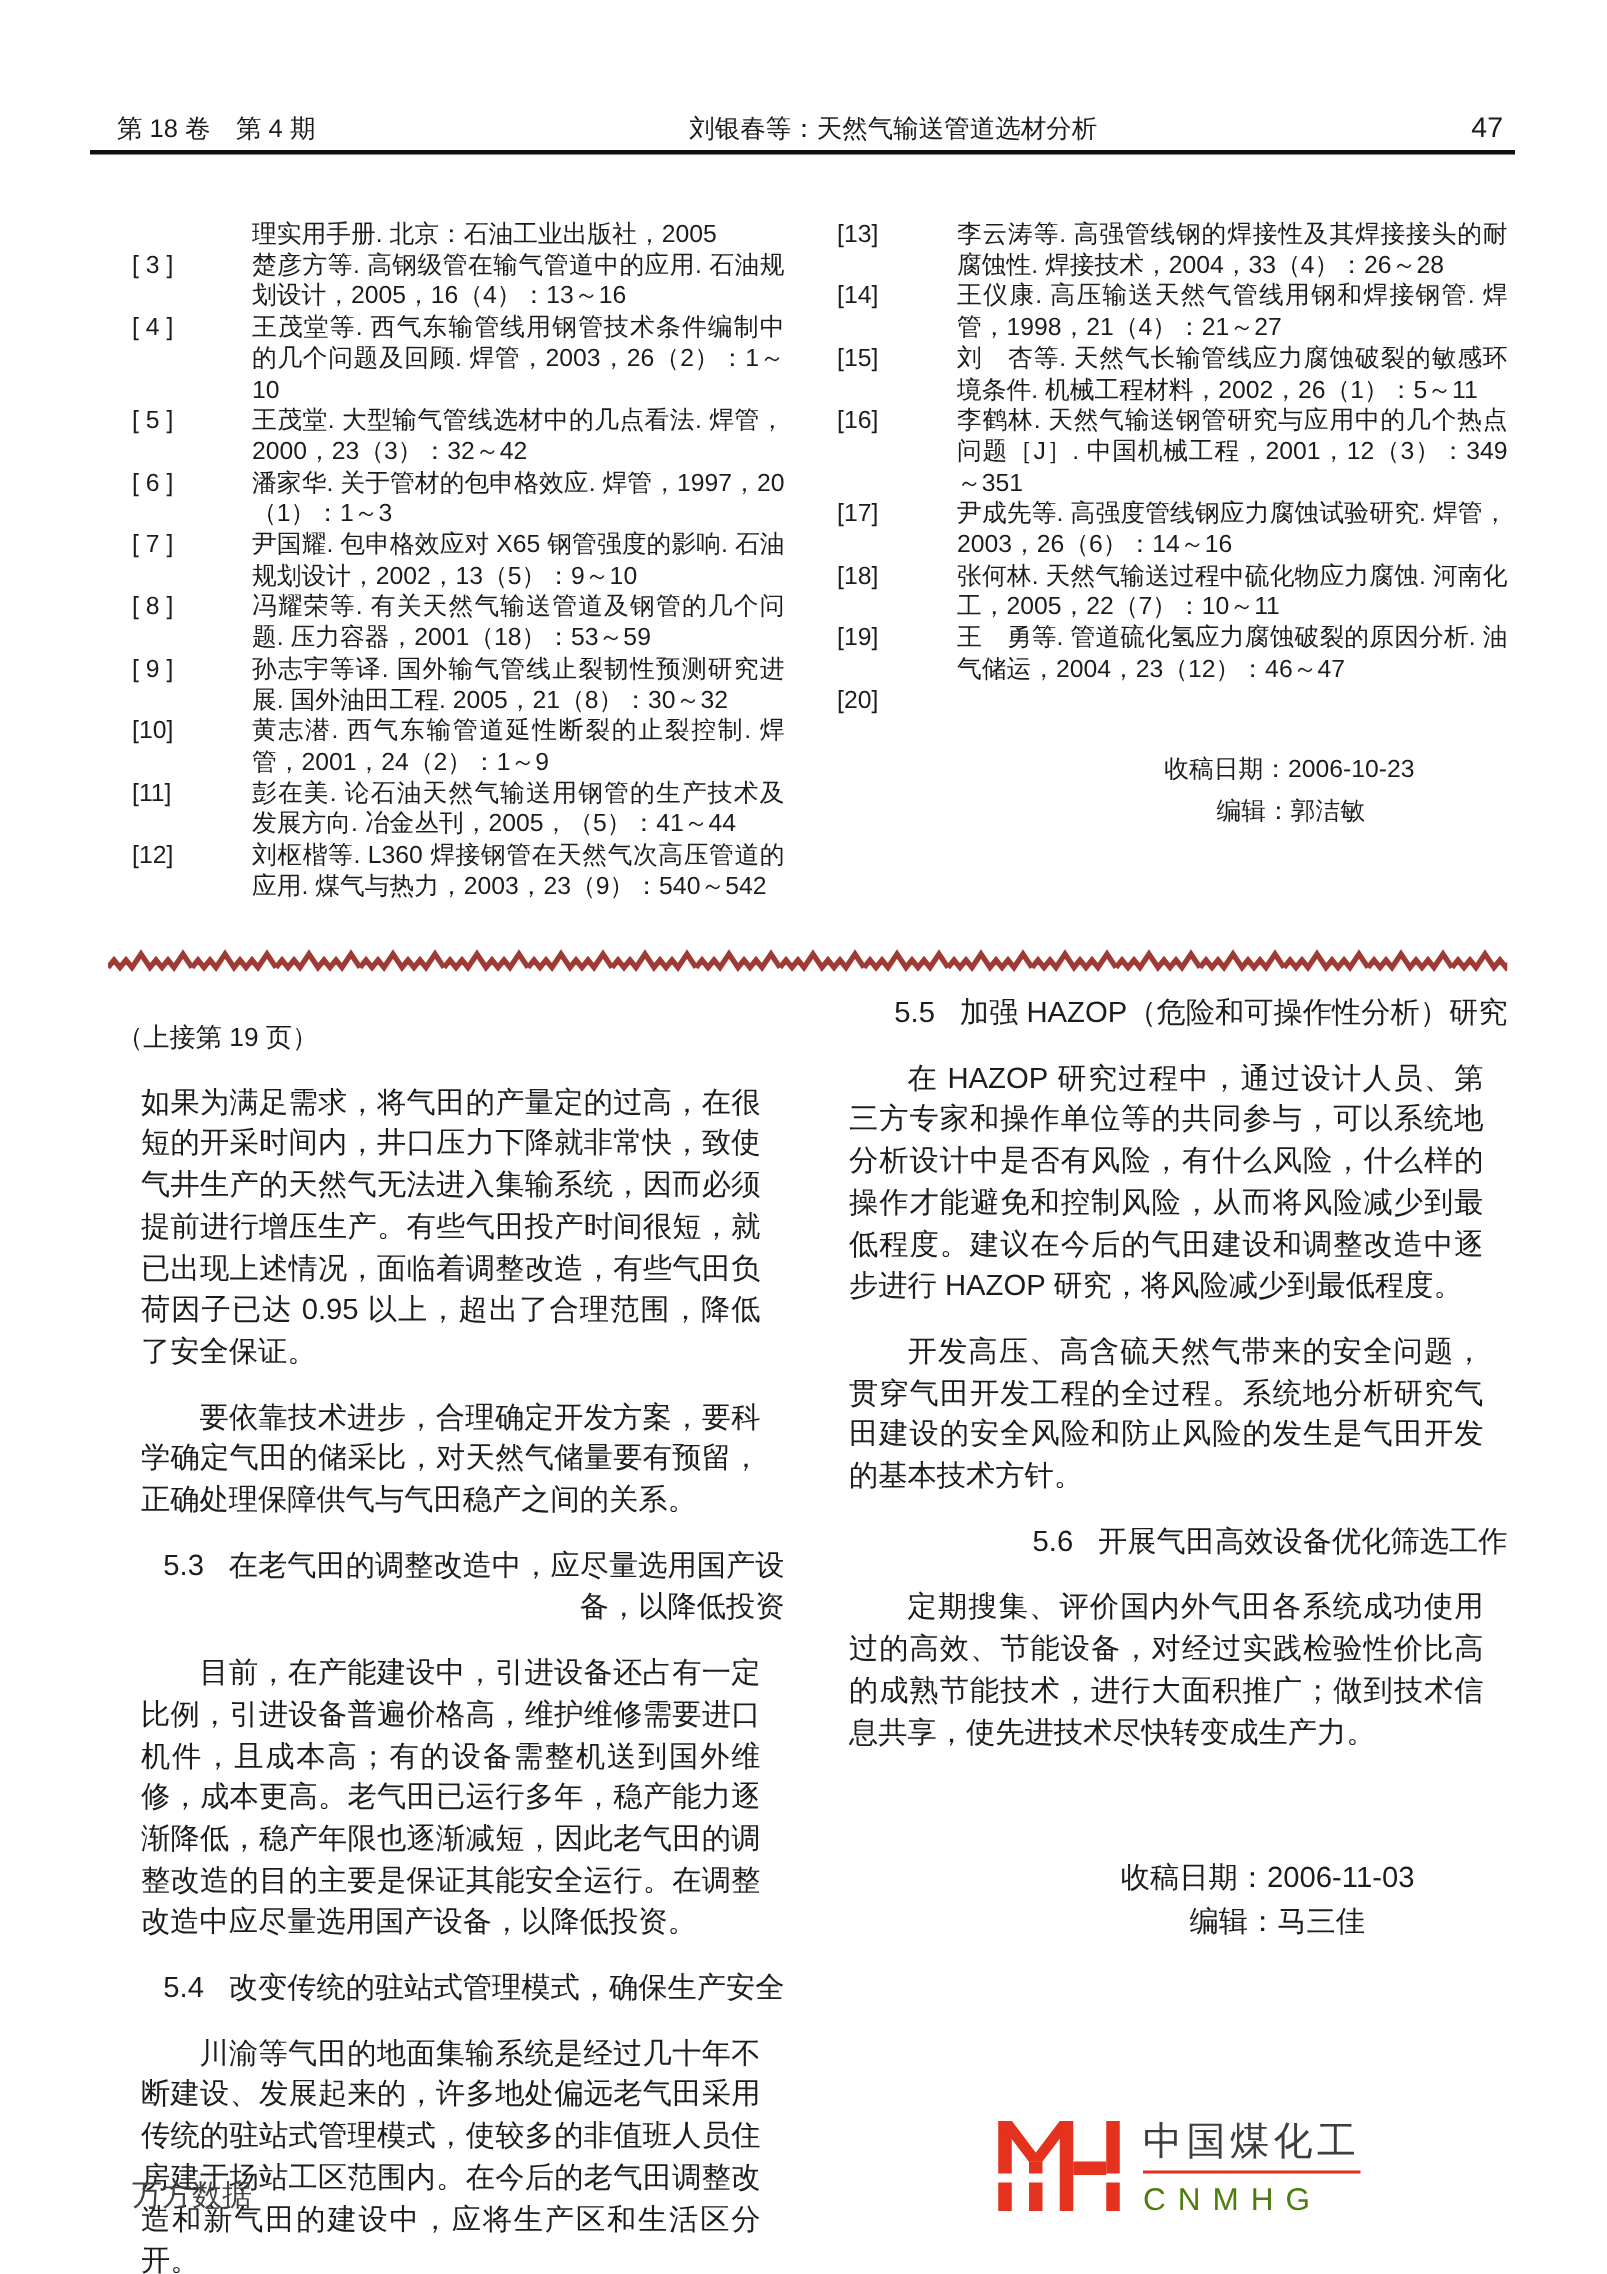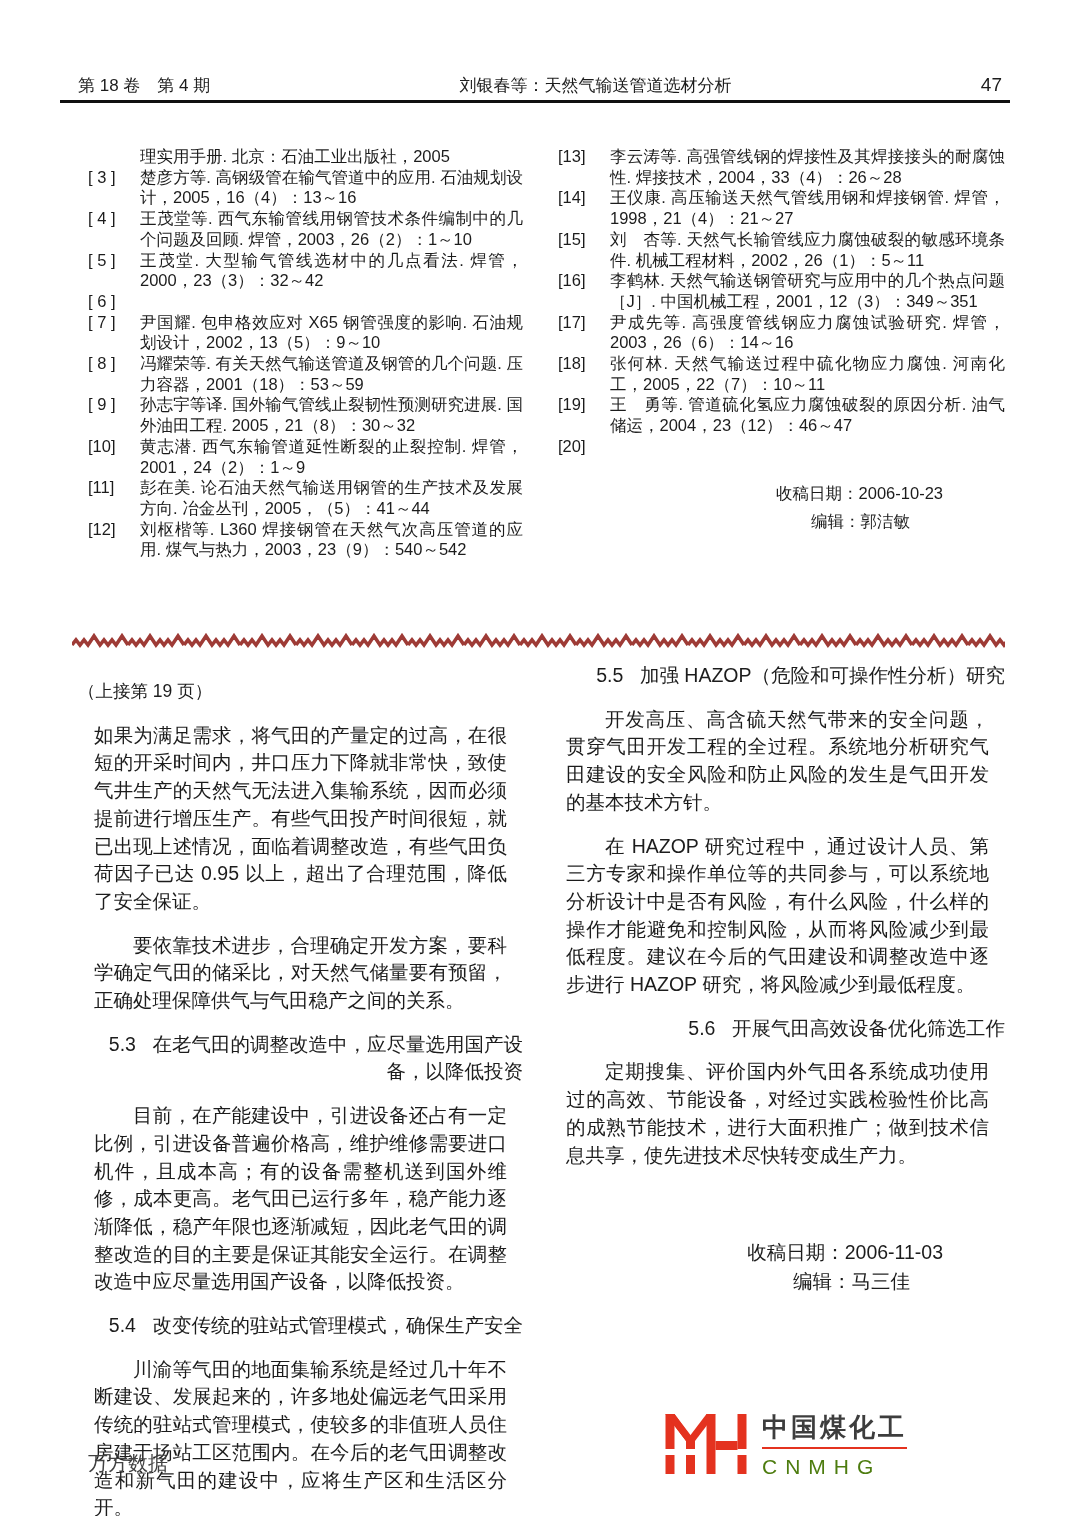--- a/index.html
+++ b/index.html
@@ -15,21 +15,21 @@
     font-size:17px; }
   #header .pageno { font-size:19px; }
   #header-rule { position:absolute; left:60px; top:100px; width:950px; height:3px;
     background:#101010; }
 
   
   #refs { position:absolute; left:78px; top:146px; width:927px; display:flex; gap:27px;
     font-size:16.5px; line-height:20.7px; }
   #refs .col-l { width:445px; padding-left:10px; box-sizing:border-box; }
   #refs .col-r { flex:1; padding-left:8px; box-sizing:border-box; }
-  .ref { display:flex; }
+  .ref { display:flex;gap:28px; }
   .ref-label { flex:0 0 52px; }
   .ref-text { flex:1; text-align:justify; }
   .received-block { margin-top:22px; line-height:28px; }
   .received-line { text-align:right; padding-right:62px; }
   .editor-line { text-align:right; padding-right:95px; }
 
   
   #divider { position:absolute; left:72px; top:632px; width:933px; height:20px;
     color:var(--divider-red,#9e3b36); }
 
@@ -45,21 +45,21 @@
   .heading .h-num { margin-right:0.85em; }
 
   
   .received-block2 { margin-top:69px; line-height:29px; }
 
   
   .logo { margin-top:118px; margin-left:115px; display:flex; align-items:flex-start; }
   .logo-mark { width:82px; height:60px; color:var(--accent-red,#e4321f); }
   .logo-textcol { margin-left:15px; }
   .logo-cn { font-size:26px; color:#3d3d3d; letter-spacing:3px;
-    padding-bottom:5px; border-bottom:2.5px solid var(--accent-red,#e4321f);font-weight:bold; }
+    padding-bottom:5px; border-bottom:2.5px solid var(--accent-red,#e4321f); }
   .logo-en { font-size:21px; color:#4d7c0f; letter-spacing:8px; margin-top:4px; }
 
   
   #watermark { position:absolute; left:88px; top:1450px; font-size:20px; color:#414141; }
 </style>
 </head>
 <body>
 
 <div class="page">
 
@@ -83,20 +83,21 @@
       <div class="ref">
           <span class="ref-label">[ 4 ]</span>
           <span class="ref-text">王茂堂等. 西气东输管线用钢管技术条件编制中的几个问题及回顾. 焊管，2003，26（2）：1～10</span>
         </div>
       <div class="ref">
           <span class="ref-label">[ 5 ]</span>
           <span class="ref-text">王茂堂. 大型输气管线选材中的几点看法. 焊管，2000，23（3）：32～42</span>
         </div>
       <div class="ref">
           <span class="ref-label">[ 6 ]</span>
+          <span class="ref-text">潘家华. 关于管材的包申格效应. 焊管，1997，20（1）：1～3</span>
         </div>
       <div class="ref">
           <span class="ref-label">[ 7 ]</span>
           <span class="ref-text">尹国耀. 包申格效应对 X65 钢管强度的影响. 石油规划设计，2002，13（5）：9～10</span>
         </div>
       <div class="ref">
           <span class="ref-label">[ 8 ]</span>
           <span class="ref-text">冯耀荣等. 有关天然气输送管道及钢管的几个问题. 压力容器，2001（18）：53～59</span>
         </div>
       <div class="ref">
@@ -169,22 +170,22 @@
       <p class="note">（上接第 19 页）</p>
       <p class="para no-indent">如果为满足需求，将气田的产量定的过高，在很短的开采时间内，井口压力下降就非常快，致使气井生产的天然气无法进入集输系统，因而必须提前进行增压生产。有些气田投产时间很短，就已出现上述情况，面临着调整改造，有些气田负荷因子已达 0.95 以上，超出了合理范围，降低了安全保证。</p>
       <p class="para">要依靠技术进步，合理确定开发方案，要科学确定气田的储采比，对天然气储量要有预留，正确处理保障供气与气田稳产之间的关系。</p>
       <p class="heading"><span class="h-num">5.3</span><span>在老气田的调整改造中，应尽量选用国产设备，以降低投资</span></p>
       <p class="para">目前，在产能建设中，引进设备还占有一定比例，引进设备普遍价格高，维护维修需要进口机件，且成本高；有的设备需整机送到国外维修，成本更高。老气田已运行多年，稳产能力逐渐降低，稳产年限也逐渐减短，因此老气田的调整改造的目的主要是保证其能安全运行。在调整改造中应尽量选用国产设备，以降低投资。</p>
       <p class="heading"><span class="h-num">5.4</span><span>改变传统的驻站式管理模式，确保生产安全</span></p>
       <p class="para">川渝等气田的地面集输系统是经过几十年不断建设、发展起来的，许多地处偏远老气田采用传统的驻站式管理模式，使较多的非值班人员住房建于场站工区范围内。在今后的老气田调整改造和新气田的建设中，应将生产区和生活区分开。</p>
     </div>
     <div class="col-r">
       <p class="heading" style="margin-top:0"><span class="h-num">5.5</span><span>加强 HAZOP（危险和可操作性分析）研究</span></p>
+      <p class="para">在 HAZOP 研究过程中，通过设计人员、第三方专家和操作单位等的共同参与，可以系统地分析设计中是否有风险，有什么风险，什么样的操作才能避免和控制风险，从而将风险减少到最低程度。建议在今后的气田建设和调整改造中逐步进行 HAZOP 研究，将风险减少到最低程度。</p>
       <p class="para">开发高压、高含硫天然气带来的安全问题，贯穿气田开发工程的全过程。系统地分析研究气田建设的安全风险和防止风险的发生是气田开发的基本技术方针。</p>
-      <p class="para">在 HAZOP 研究过程中，通过设计人员、第三方专家和操作单位等的共同参与，可以系统地分析设计中是否有风险，有什么风险，什么样的操作才能避免和控制风险，从而将风险减少到最低程度。建议在今后的气田建设和调整改造中逐步进行 HAZOP 研究，将风险减少到最低程度。</p>
       <p class="heading"><span class="h-num">5.6</span><span>开展气田高效设备优化筛选工作</span></p>
       <p class="para">定期搜集、评价国内外气田各系统成功使用过的高效、节能设备，对经过实践检验性价比高的成熟节能技术，进行大面积推广；做到技术信息共享，使先进技术尽快转变成生产力。</p>
 
       <div class="received-block received-block2">
         <div class="received-line">收稿日期：2006-11-03</div>
         <div class="editor-line">编辑：马三佳</div>
       </div>
 
       <div class="logo">
         <svg class="logo-mark" viewBox="0 0 81 60">

